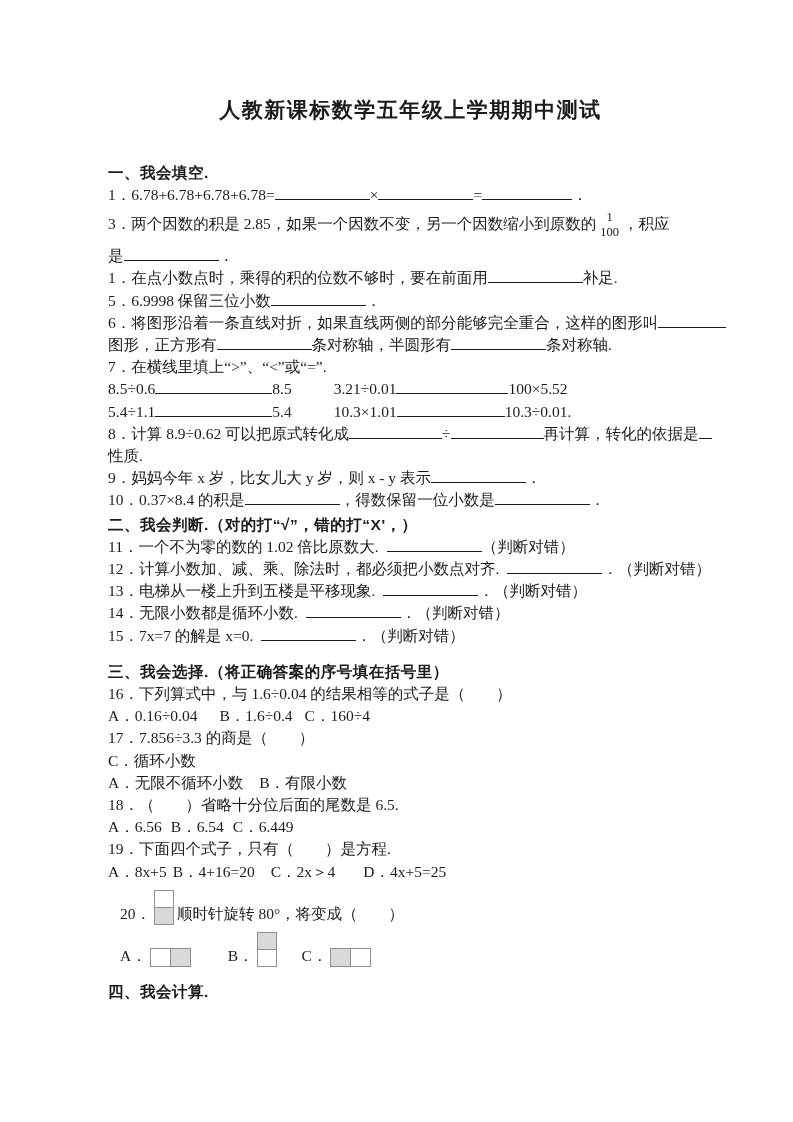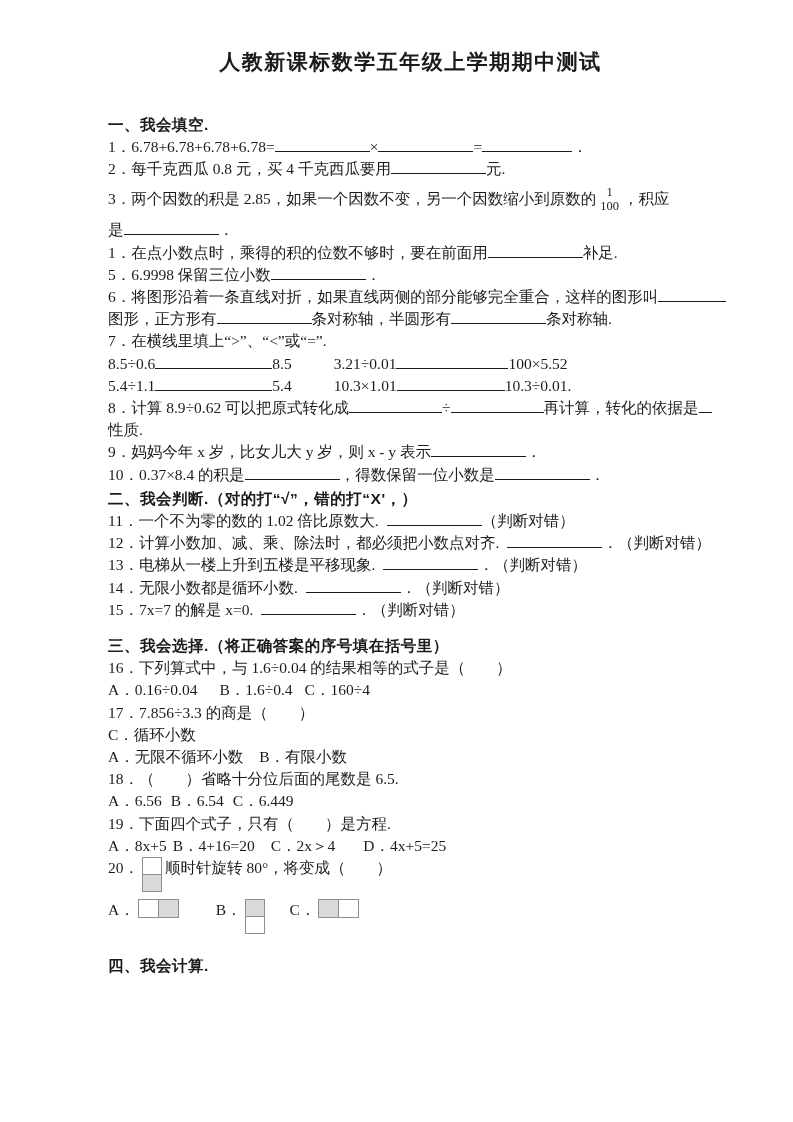--- a/index.html
+++ b/index.html
@@ -1,38 +1,38 @@
 <!DOCTYPE html>
 <html><head>
 <meta charset="utf-8">
 <style>
   html,body{margin:0;padding:0;}
   body{
     width:793px;height:1122px;background:#ffffff;overflow:hidden;
     font-family:"Liberation Serif","DejaVu Serif",serif;
     color:#1b1b1b;
   }
-  .doc{padding:48px 80px 0 108px;}
+  .doc{padding:96px 80px 0 108px;}
   .doc-title{
     font-family:"Liberation Sans","DejaVu Sans",sans-serif;
     font-size:21px;font-weight:bold;text-align:center;
     letter-spacing:1.5px;margin:0 0 38px 0;
   }
   .line{
     font-size:15.5px;line-height:22.2px;min-height:22.2px;
     white-space:nowrap;
   }
   .line.heading{
     font-family:"Liberation Sans","DejaVu Sans",sans-serif;
     font-weight:bold;letter-spacing:0.5px;
   }
   .line.mt10{margin-top:2px;}
   .line.mt14{margin-top:14px;}
   .line.tall{padding:4px 0;}
-  .line.shapes{display:flex;align-items:flex-start;height:42px;}
+  .line.shapes{display:flex;align-items:flex-end;height:42px;margin-left:12px;}
   .blank{
     display:inline-block;height:14px;
     border-bottom:1px solid #1b1b1b;
     vertical-align:baseline;
   }
   .sp{display:inline-block;height:1px;}
   .frac{
     display:inline-flex;flex-direction:column;align-items:center;
     vertical-align:middle;font-size:12.5px;line-height:1.15;
     margin:0 4px;padding-bottom:2px;
@@ -47,21 +47,20 @@
   .domino .cell.gray{background:#d9d9d9;}
 </style>
 </head>
 <body>
 
 <div class="doc">
   <h1 class="doc-title">人教新课标数学五年级上学期期中测试</h1>
   <div id="content">
       <div class="line heading"><span>一、我会填空.</span></div>
       <div class="line"><span>1．6.78+6.78+6.78+6.78=</span><span class="blank" style="width: 95px;"></span><span>×</span><span class="blank" style="width: 95px;"></span><span>=</span><span class="blank" style="width: 90px;"></span><span>．</span></div>
-      <div class="line"><span>2．每千克西瓜 0.8 元，买 4 千克西瓜要用</span><span class="blank" style="width: 95px;"></span><span>元.</span></div>
       <div class="line tall"><span>3．两个因数的积是 2.85，如果一个因数不变，另一个因数缩小到原数的</span><span class="frac">
           <span>1</span>
           <span>100</span>
         </span><span>，积应</span></div>
       <div class="line"><span>是</span><span class="blank" style="width: 95px;"></span><span>．</span></div>
       <div class="line"><span>1．在点小数点时，乘得的积的位数不够时，要在前面用</span><span class="blank" style="width: 95px;"></span><span>补足.</span></div>
       <div class="line"><span>5．6.9998 保留三位小数</span><span class="blank" style="width: 95px;"></span><span>．</span></div>
       <div class="line"><span>6．将图形沿着一条直线对折，如果直线两侧的部分能够完全重合，这样的图形叫</span><span class="blank" style="width: 68px;"></span></div>
       <div class="line"><span>图形，正方形有</span><span class="blank" style="width: 95px;"></span><span>条对称轴，半圆形有</span><span class="blank" style="width: 95px;"></span><span>条对称轴.</span></div>
       <div class="line"><span>7．在横线里填上“&gt;”、“&lt;”或“=”.</span></div>

